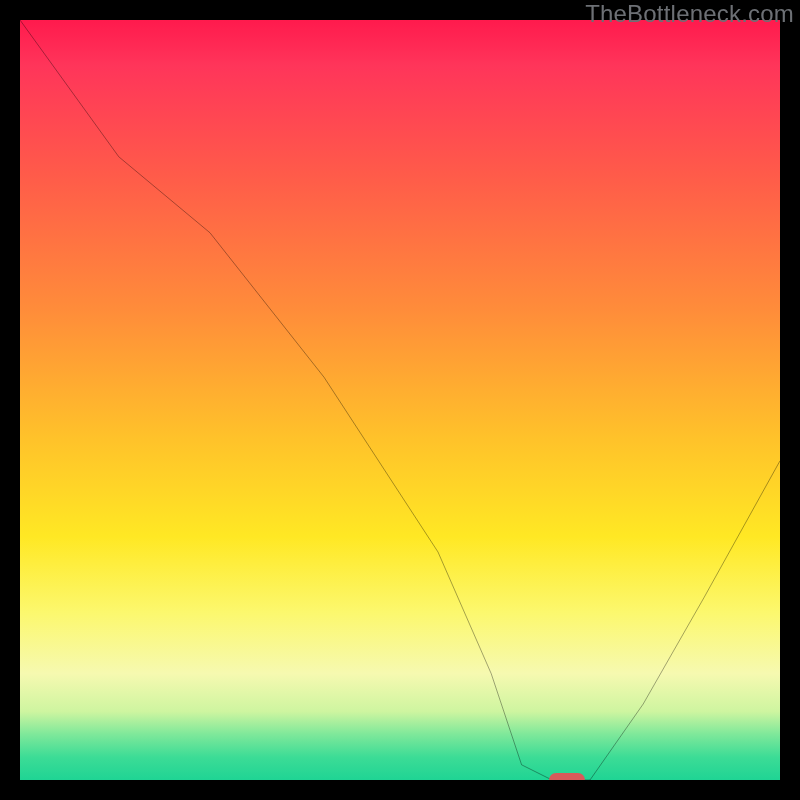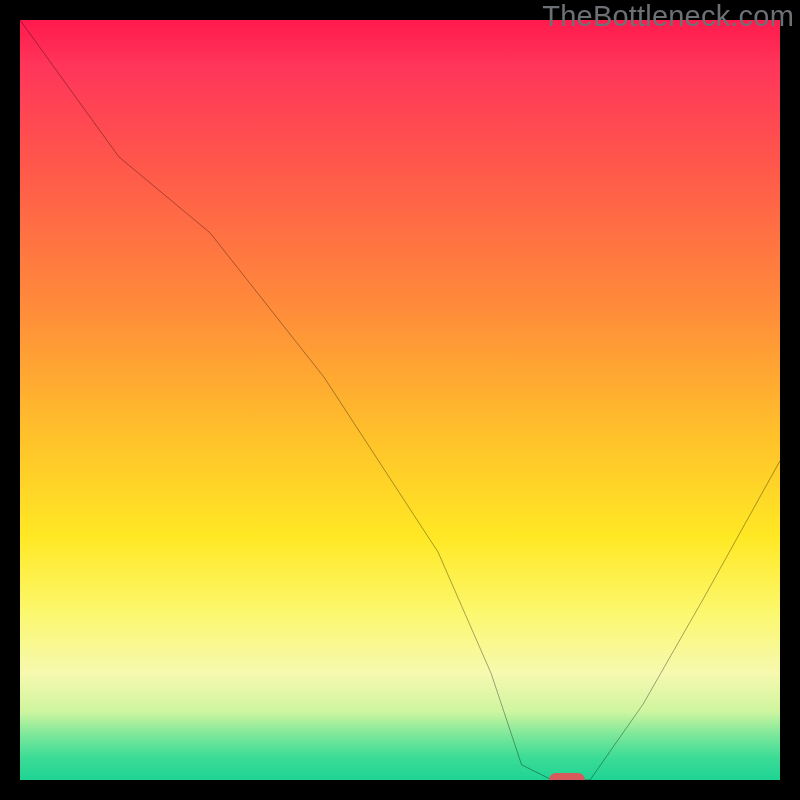--- a/index.html
+++ b/index.html
@@ -56,21 +56,21 @@
     height: 14px;
     border-radius: 7px;
     background: #d85a5a;
     transform: translate(-50%, -50%);
   }
   .watermark {
     position: absolute;
     top: 0;
     right: 6px;
     color: #6d7075;
-    font-size: 29px;
+    font-size: 24px;
     font-weight: 500;
     letter-spacing: 0.2px;
     user-select: none;
   }
 </style>
 </head>
 <body>
 
 <div class="frame">
 

